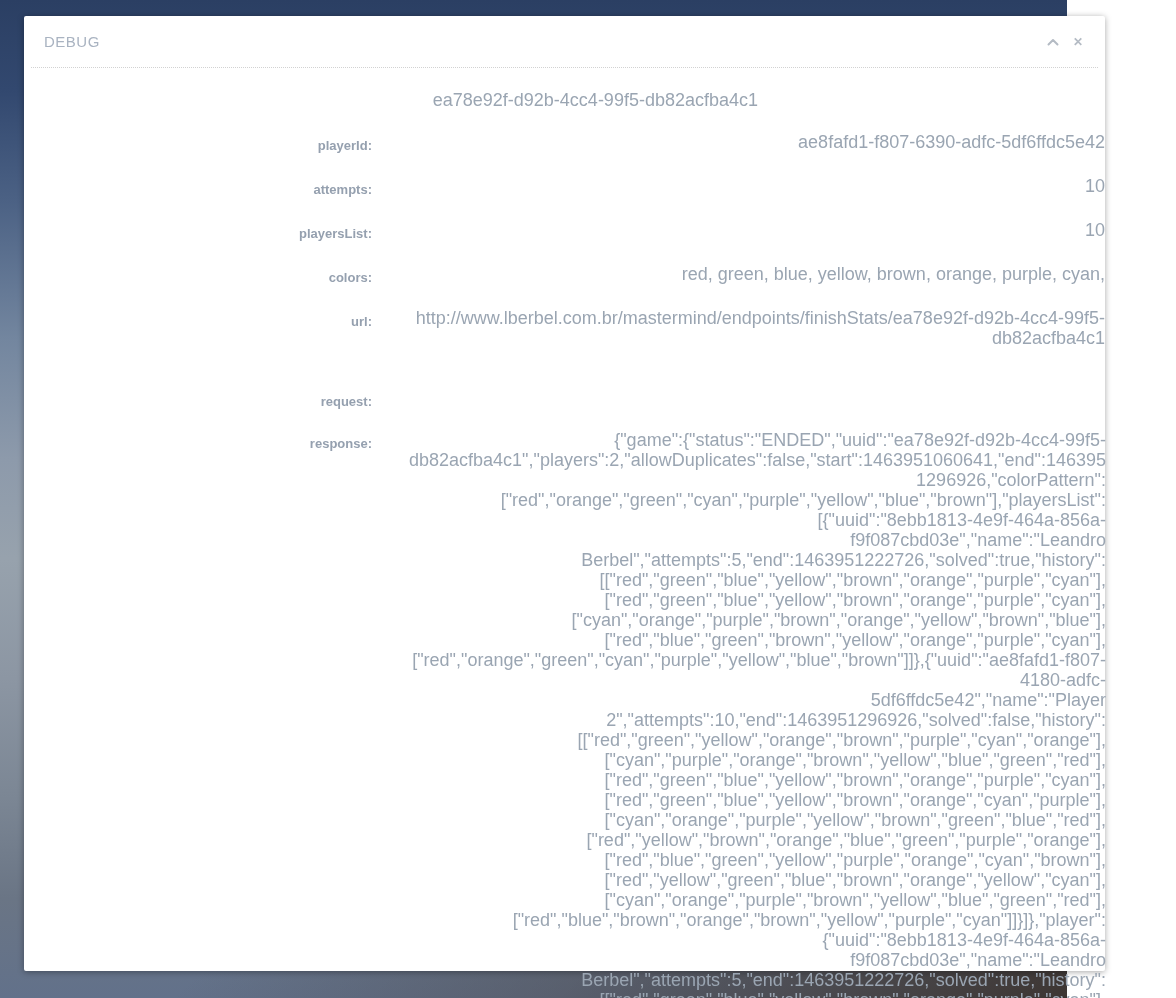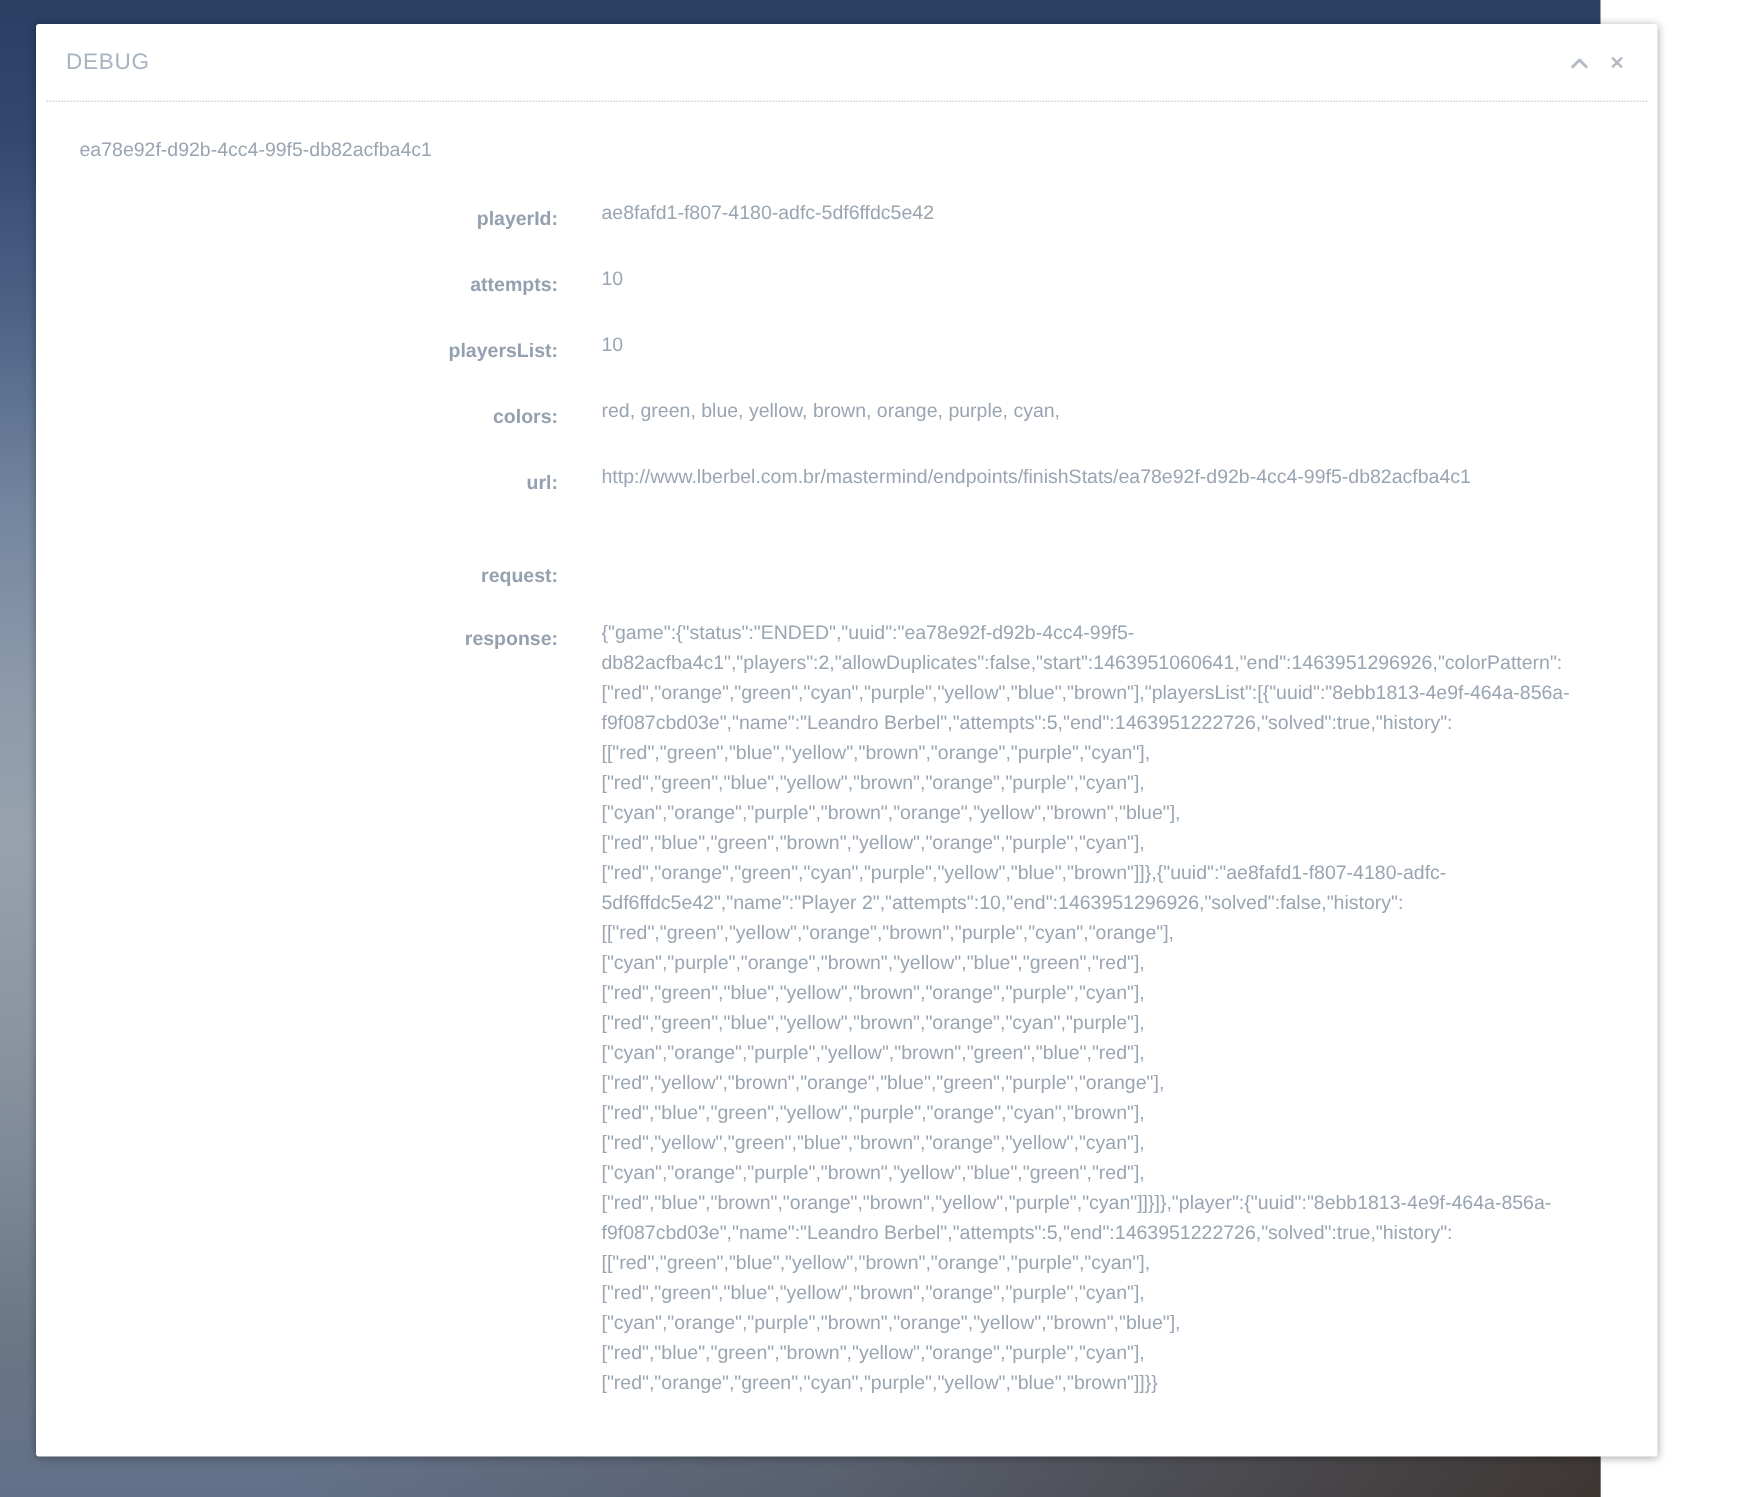--- a/index.html
+++ b/index.html
@@ -77,24 +77,25 @@
     text-align: right;
     font-size: 13px;
     font-weight: bold;
     color: #95a0af;
     padding-top: 6px;
     line-height: 16px;
   }
   .fvalue {
     margin-left: 29px;
     width: 705px;
-    font-size: 13px;
+    font-size: 18px;
     color: #9aa5b2;
     line-height: 20px;
     word-wrap: break-word;
+    text-align: right;
   }
   .fvalue.pre {
     white-space: pre-wrap;
   }
   .frow-request { margin-bottom: 15px; min-height: 27px; margin-top: 40px; }
 </style>
 </head>
 <body>
 
 <div class="backdrop">
@@ -115,21 +116,21 @@
     </div>
 
     <div class="panel-body">
 
       <div class="frow">
         <div class="fvalue">ea78e92f-d92b-4cc4-99f5-db82acfba4c1</div>
       </div>
 
       <div class="frow">
         <div class="flabel">playerId:</div>
-        <div class="fvalue">ae8fafd1-f807-4180-adfc-5df6ffdc5e42</div>
+        <div class="fvalue">ae8fafd1-f807-6390-adfc-5df6ffdc5e42</div>
       </div>
 
       <div class="frow">
         <div class="flabel">attempts:</div>
         <div class="fvalue">10</div>
       </div>
 
       <div class="frow">
         <div class="flabel">playersList:</div>
         <div class="fvalue">10</div>

